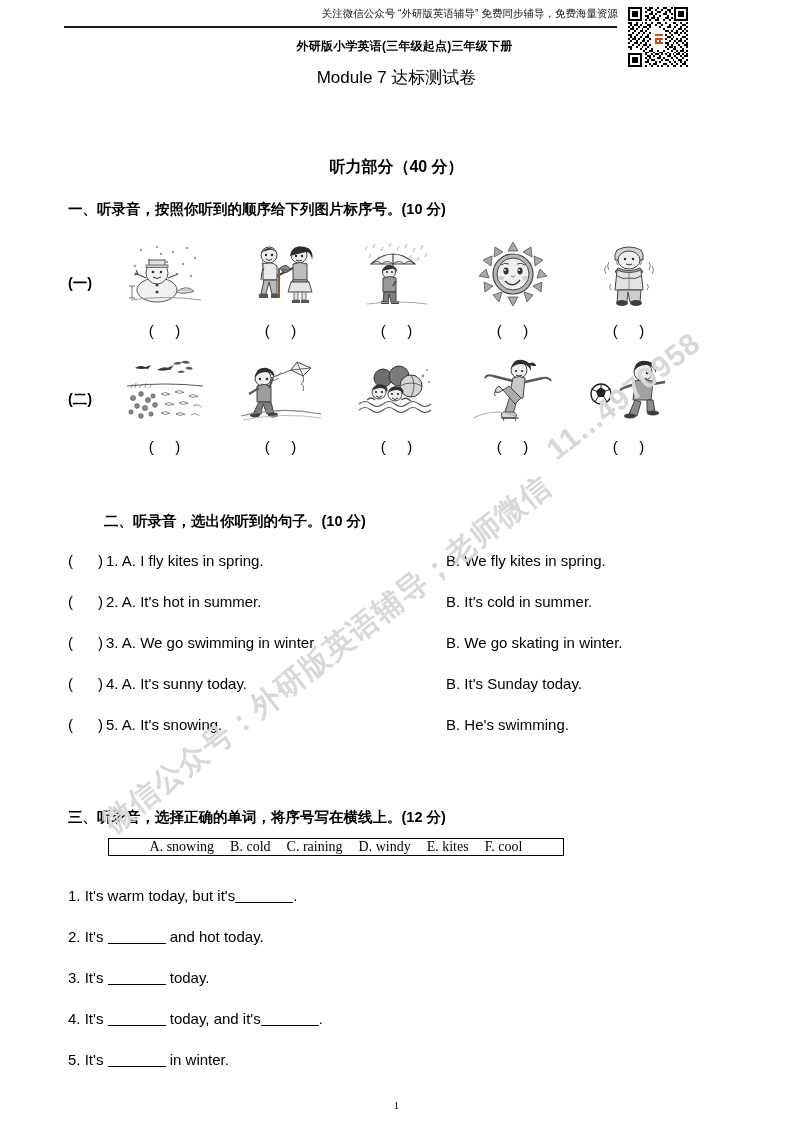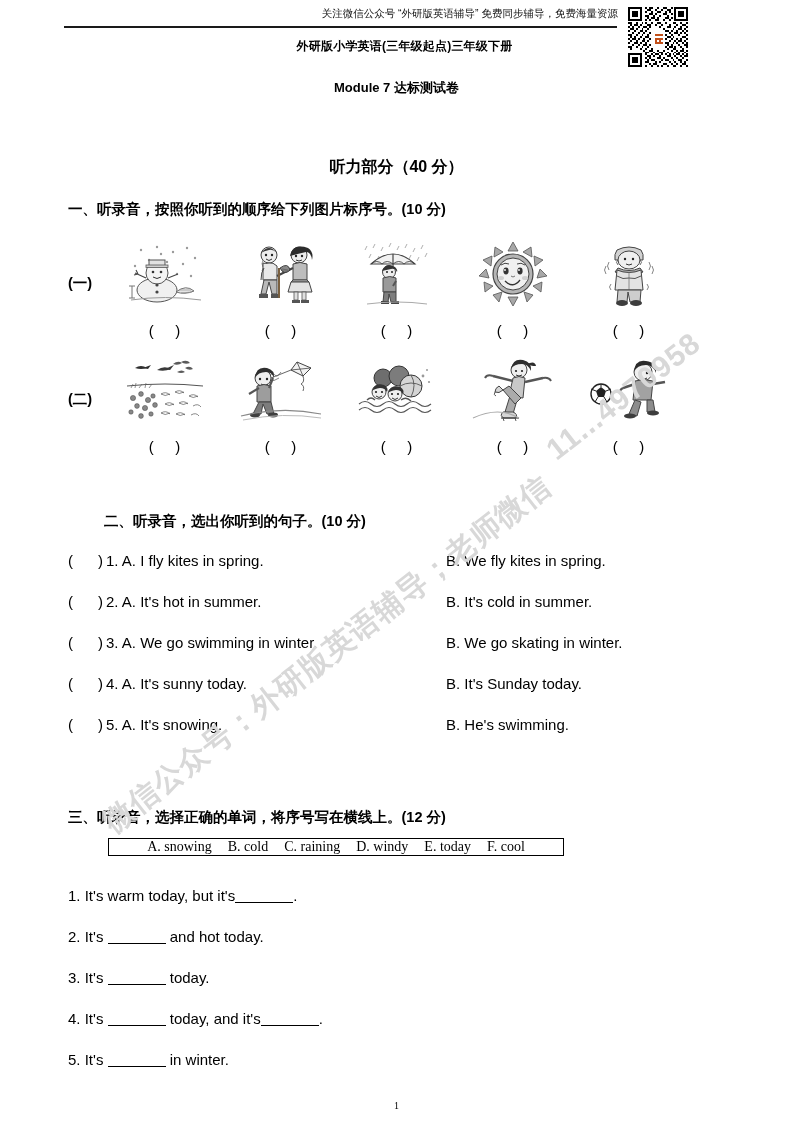--- a/index.html
+++ b/index.html
@@ -82,24 +82,24 @@
     left: 16px; right: 0;
     top: 38px;
     text-align: center;
     font-size: 12px;
     font-weight: 700;
     letter-spacing: 0.2px;
   }
   .doc-subtitle {
     position: absolute;
     left: 0; right: 0;
-    top: 79px;
+    top: 66px;
     text-align: center;
-    font-size: 13px;
-    font-weight: 700;
+    font-size: 17px;
+    font-weight: 400;
   }
   .section-title {
     position: absolute;
     left: 0; right: 0;
     top: 157px;
     text-align: center;
     font-size: 16px;
     font-weight: 700;
   }
 
@@ -844,21 +844,21 @@
   </div>
 </div>
 
 <div class="q-head" id="q3-head">三、听录音，选择正确的单词，将序号写在横线上。(12 分)</div>
 
 <div class="word-bank">
   <span>A. snowing</span>
   <span>B. cold</span>
   <span>C. raining</span>
   <span>D. windy</span>
-  <span>E. today</span>
+  <span>E. kites</span>
   <span>F. cool</span>
 </div>
 
 <div class="fill-list">
   <div class="fill-row">
     <span>1.</span>
     <span>It's warm today, but it's</span><span class="blank"></span><span>.</span>
   </div>
   <div class="fill-row">
     <span>2.</span>

